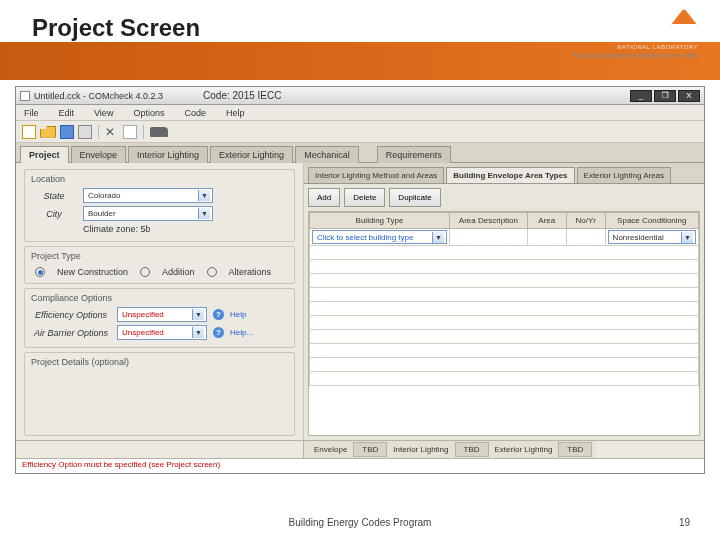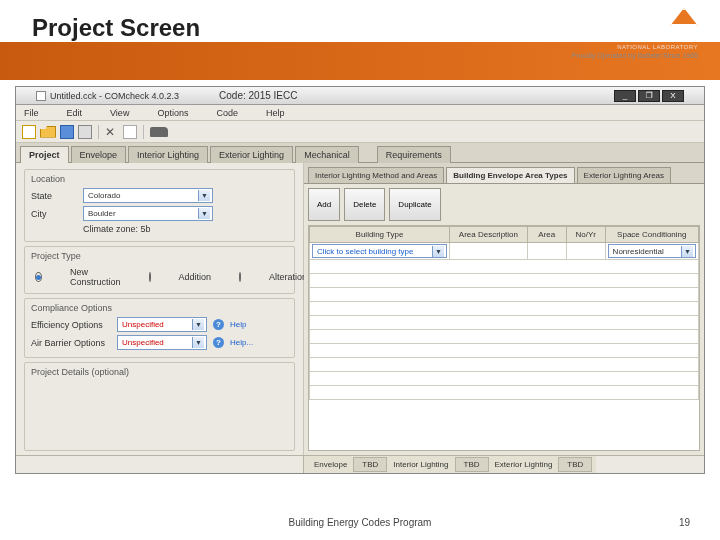--- a/index.html
+++ b/index.html
@@ -9,28 +9,28 @@
   .slide-title { position: absolute; top: 14px; left: 32px; font-size: 24px; font-weight: bold; color: #222; }
   .header-band { position: absolute; top: 42px; left: 0; right: 0; height: 38px; background: linear-gradient(to right, #c85a0f, #e87722); }
   .pnnl-block { position: absolute; top: 8px; right: 22px; text-align: right; color: #fff; }
   .pnnl-logo { width: 28px; height: 18px; background: #e87722; clip-path: polygon(0 100%, 50% 0, 100% 100%); margin: 0 0 2px auto; display:inline-block; border:2px solid #fff;}
   .pnnl-name { font-size: 12px; font-weight: bold; color:#fff; }
   .pnnl-tag { font-size: 6px; color: #f0d9c8; letter-spacing: 0.5px; }
   .pnnl-sub { font-size: 7px; color: #888; margin-top: 2px; }
 
   
   .app-window { position: absolute; top: 86px; left: 15px; width: 690px; height: 388px; border: 1px solid #888; background: #ece9e2; display: flex; flex-direction: column; }
-  .titlebar { height: 18px; background: linear-gradient(#f5f5f5,#d8d8d8); display: flex; align-items: center; padding: 0 20px; border-bottom: 1px solid #999; }
+  .titlebar { height: 18px; background: linear-gradient(#f5f5f5,#d8d8d8); display: flex; align-items: center; padding: 0 4px; border-bottom: 1px solid #999; }
   .titlebar .doc-icon { width:10px; height:10px; background:#fff; border:1px solid #888; margin-right:4px;}
   .titlebar .title-text { flex: 0 0 auto; font-size: 9px; color:#333; }
   .titlebar .code-text { margin-left: 40px; font-size: 10px; color:#333; }
   .win-controls { margin-left:auto; display:flex; gap:2px;}
   .win-btn { width:22px; height:12px; background:#444; color:#fff; font-size:8px; display:flex; align-items:center; justify-content:center; border:1px solid #222; }
 
-  .menubar { height: 16px; background:#ece9e2; display:flex; gap:20px; align-items:center; padding:0 4px; border-bottom:1px solid #c8c4b8; font-size:9px;}
+  .menubar { height: 16px; background:#ece9e2; display:flex; gap:12px; align-items:center; padding:0 4px; border-bottom:1px solid #c8c4b8; font-size:9px;}
   .menubar span { padding:1px 4px; }
 
   .toolbar { height: 22px; background:#ece9e2; display:flex; align-items:center; gap:4px; padding:0 6px; border-bottom:1px solid #c8c4b8;}
   .tb-icon { width:14px; height:14px; display:inline-block; }
   .tb-sep { width:1px; height:14px; background:#bbb; margin:0 2px;}
   .ic-new { background:#fff; border:1px solid #c90;}
   .ic-open { width:16px;height:12px;background:#f4c04a;border:1px solid #b8860b; clip-path: polygon(0 30%,35% 30%,45% 0,100% 0,100% 100%,0 100%);}
   .ic-save { background:#5a8ed8;border:1px solid #2a5ea8;}
   .ic-print { background:#ddd;border:1px solid #888;}
   .ic-cut { color:#555; font-size:12px;}
@@ -39,31 +39,31 @@
 
   .app-tabs { height:20px; background:#d9d5c8; display:flex; align-items:flex-end; padding:0 4px; gap:0; border-bottom:1px solid #9a978a;}
   .app-tab { padding:3px 8px; background:#cdc9bb; border:1px solid #9a978a; border-bottom:none; font-size:9px; position:relative; top:1px; margin-right:2px;}
   .app-tab.active { background:#ece9e2; font-weight:bold;}
 
   .app-body { flex:1; display:flex; overflow:hidden;}
   .left-pane { width: 288px; background:#ece9e2; padding:6px 8px 4px; display:flex; flex-direction:column; gap:4px; font-size:9px; border-right:1px solid #c8c4b8;}
   .fieldset { border:1px solid #c8c4b8; padding:4px 6px; border-radius:2px;}
   .fs-title { color:#555; margin-bottom:4px; font-size:9px;}
   .form-row { display:flex; align-items:center; gap:6px; margin:3px 0;}
-  .form-row label { width:46px; text-align:left; color:#333;}
+  .form-row label { width:46px; text-align:center; color:#333;font-style:italic;}
   .select { flex:0 0 auto; width:130px; height:15px; background:#fff; border:1px solid #7a9ac8; display:flex; align-items:center; justify-content:space-between; padding:0 2px 0 4px; font-size:8px;}
   .select.wide { width:140px;}
   .select .arrow { width:12px; height:11px; background:linear-gradient(#eaf1fb,#c9dbf2); border-left:1px solid #7a9ac8; display:flex; align-items:center; justify-content:center; font-size:7px; color:#345;}
   .red-text { color:#c00;}
-  .radio-row { display:flex; gap:28px; align-items:center; padding:2px 4px;}
+  .radio-row { display:flex; gap:12px; align-items:center; padding:2px 4px;}
   .radio { width:10px;height:10px;border:1px solid #666;border-radius:50%;display:inline-flex;align-items:center;justify-content:center;}
   .radio.checked::after{content:"";width:5px;height:5px;background:#3a7acc;border-radius:50%;}
   .help-link { color:#1a5fcf; font-size:8px;}
   .q-icon { width:11px;height:11px;border-radius:50%;background:#4a8ad8;color:#fff;display:inline-flex;align-items:center;justify-content:center;font-size:8px;font-weight:bold;}
-  .btn { padding:11px 8px; background:linear-gradient(#f8f8f8,#dedede); border:1px solid #9a978a; font-size:8px;}
+  .btn { padding:4px 8px; background:linear-gradient(#f8f8f8,#dedede); border:1px solid #9a978a; font-size:8px;}
   .note { font-size:8px; color:#444; line-height:1.3;}
 
   .right-pane { flex:1; background:#e8e5db; display:flex; flex-direction:column;}
   .right-tabs { display:flex; gap:2px; padding:4px 4px 0; border-bottom:1px solid #9a978a; background:#d9d5c8;}
   .rtab { padding:3px 6px; background:#cdc9bb; border:1px solid #9a978a; border-bottom:none; font-size:8px;}
   .rtab.active { background:#ece9e2; font-weight:bold;}
   .right-toolbar { padding:4px; display:flex; gap:4px;}
   .grid-wrap { flex:1; background:#fff; margin:0 4px 4px; border:1px solid #b6b3a5; overflow:auto;}
   table.grid { width:100%; border-collapse:collapse; font-size:8px;}
   table.grid th { background:#e4e1d3; border:1px solid #b6b3a5; padding:3px 4px; font-weight:normal; text-align:center;}
@@ -282,16 +282,17 @@
     <div style="width:288px;border-right:1px solid #b6b3a5"></div>
     <div class="status-tabs">
       <span class="stab-label">Envelope</span>
       <span class="stab-val">TBD</span>
       <span class="stab-label">Interior Lighting</span>
       <span class="stab-val">TBD</span>
       <span class="stab-label">Exterior Lighting</span>
       <span class="stab-val">TBD</span>
     </div>
   </div>
+  <div class="error-bar">Efficiency Option must be specified (see Project screen)</div>
 </div>
 
 <div class="footer-text">Building Energy Codes Program</div>
 <div class="page-num">19</div>
 
 </body></html>

